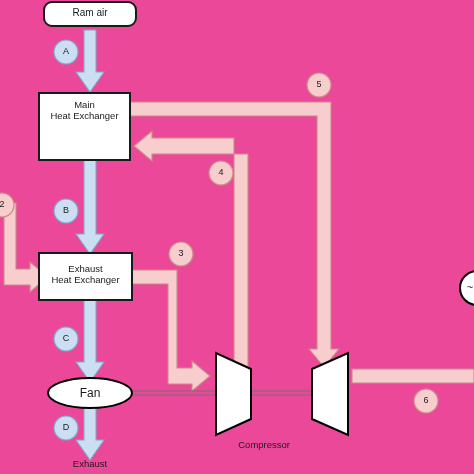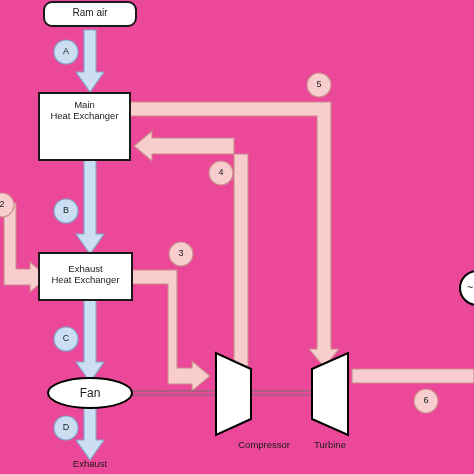--- a/index.html
+++ b/index.html
@@ -100,21 +100,20 @@
 
   <div class="lbl box-lbl" style="left:39px;top:264px;width:93px;">
     <div>Exhaust</div>
     <div>Heat Exchanger</div>
   </div>
 
   <div class="lbl fan-lbl" style="left:48px;top:387px;width:84px;">Fan</div>
 
   <div class="lbl eq-lbl" style="left:190px;top:440px;width:100px;text-align:right;">Compressor</div>
 
-  <div class="lbl eq-lbl" style="left:285px;top:440px;width:90px;">Turbine</div>
 
   <div class="lbl eq-lbl" style="left:45px;top:459px;width:90px;">Exhaust</div>
 
   <div class="lbl gen-lbl" style="left:460px;top:281px;width:20px;">~</div>
 
   <div class="lbl tag-lbl" style="left:54px;top:46px;width:24px;">A</div>
   <div class="lbl tag-lbl" style="left:54px;top:205px;width:24px;">B</div>
   <div class="lbl tag-lbl" style="left:54px;top:333px;width:24px;">C</div>
   <div class="lbl tag-lbl" style="left:54px;top:422px;width:24px;">D</div>
 

